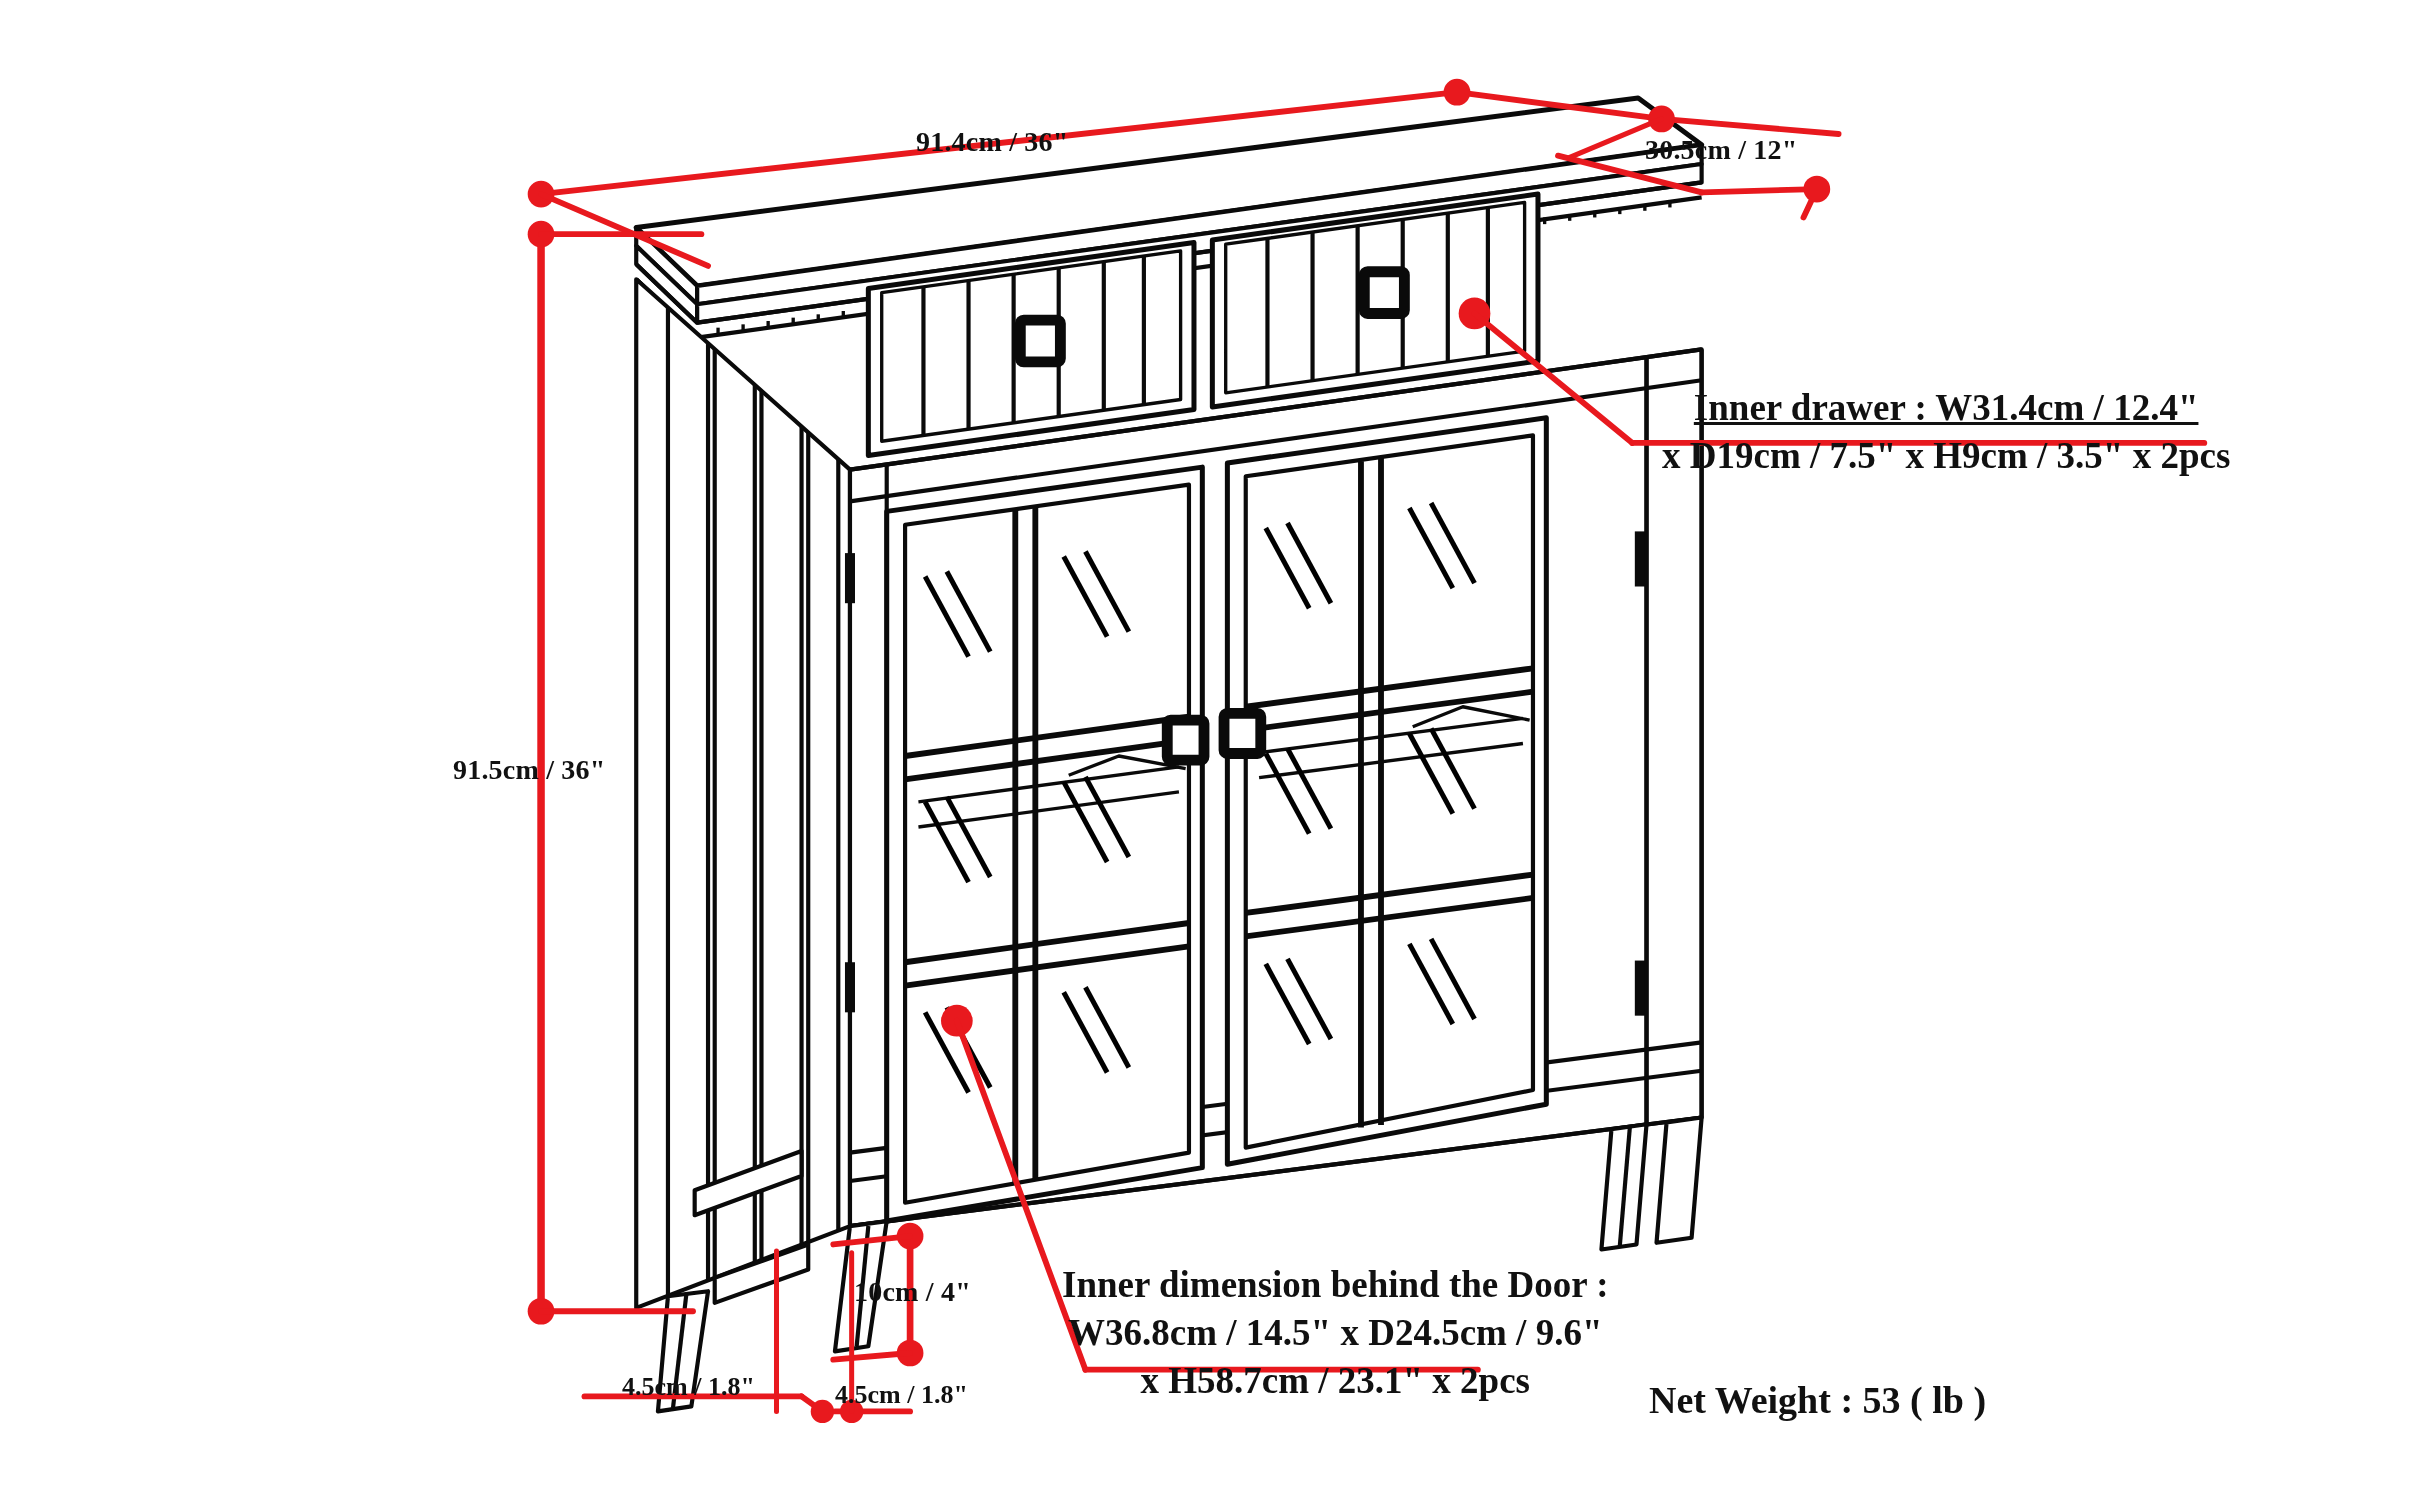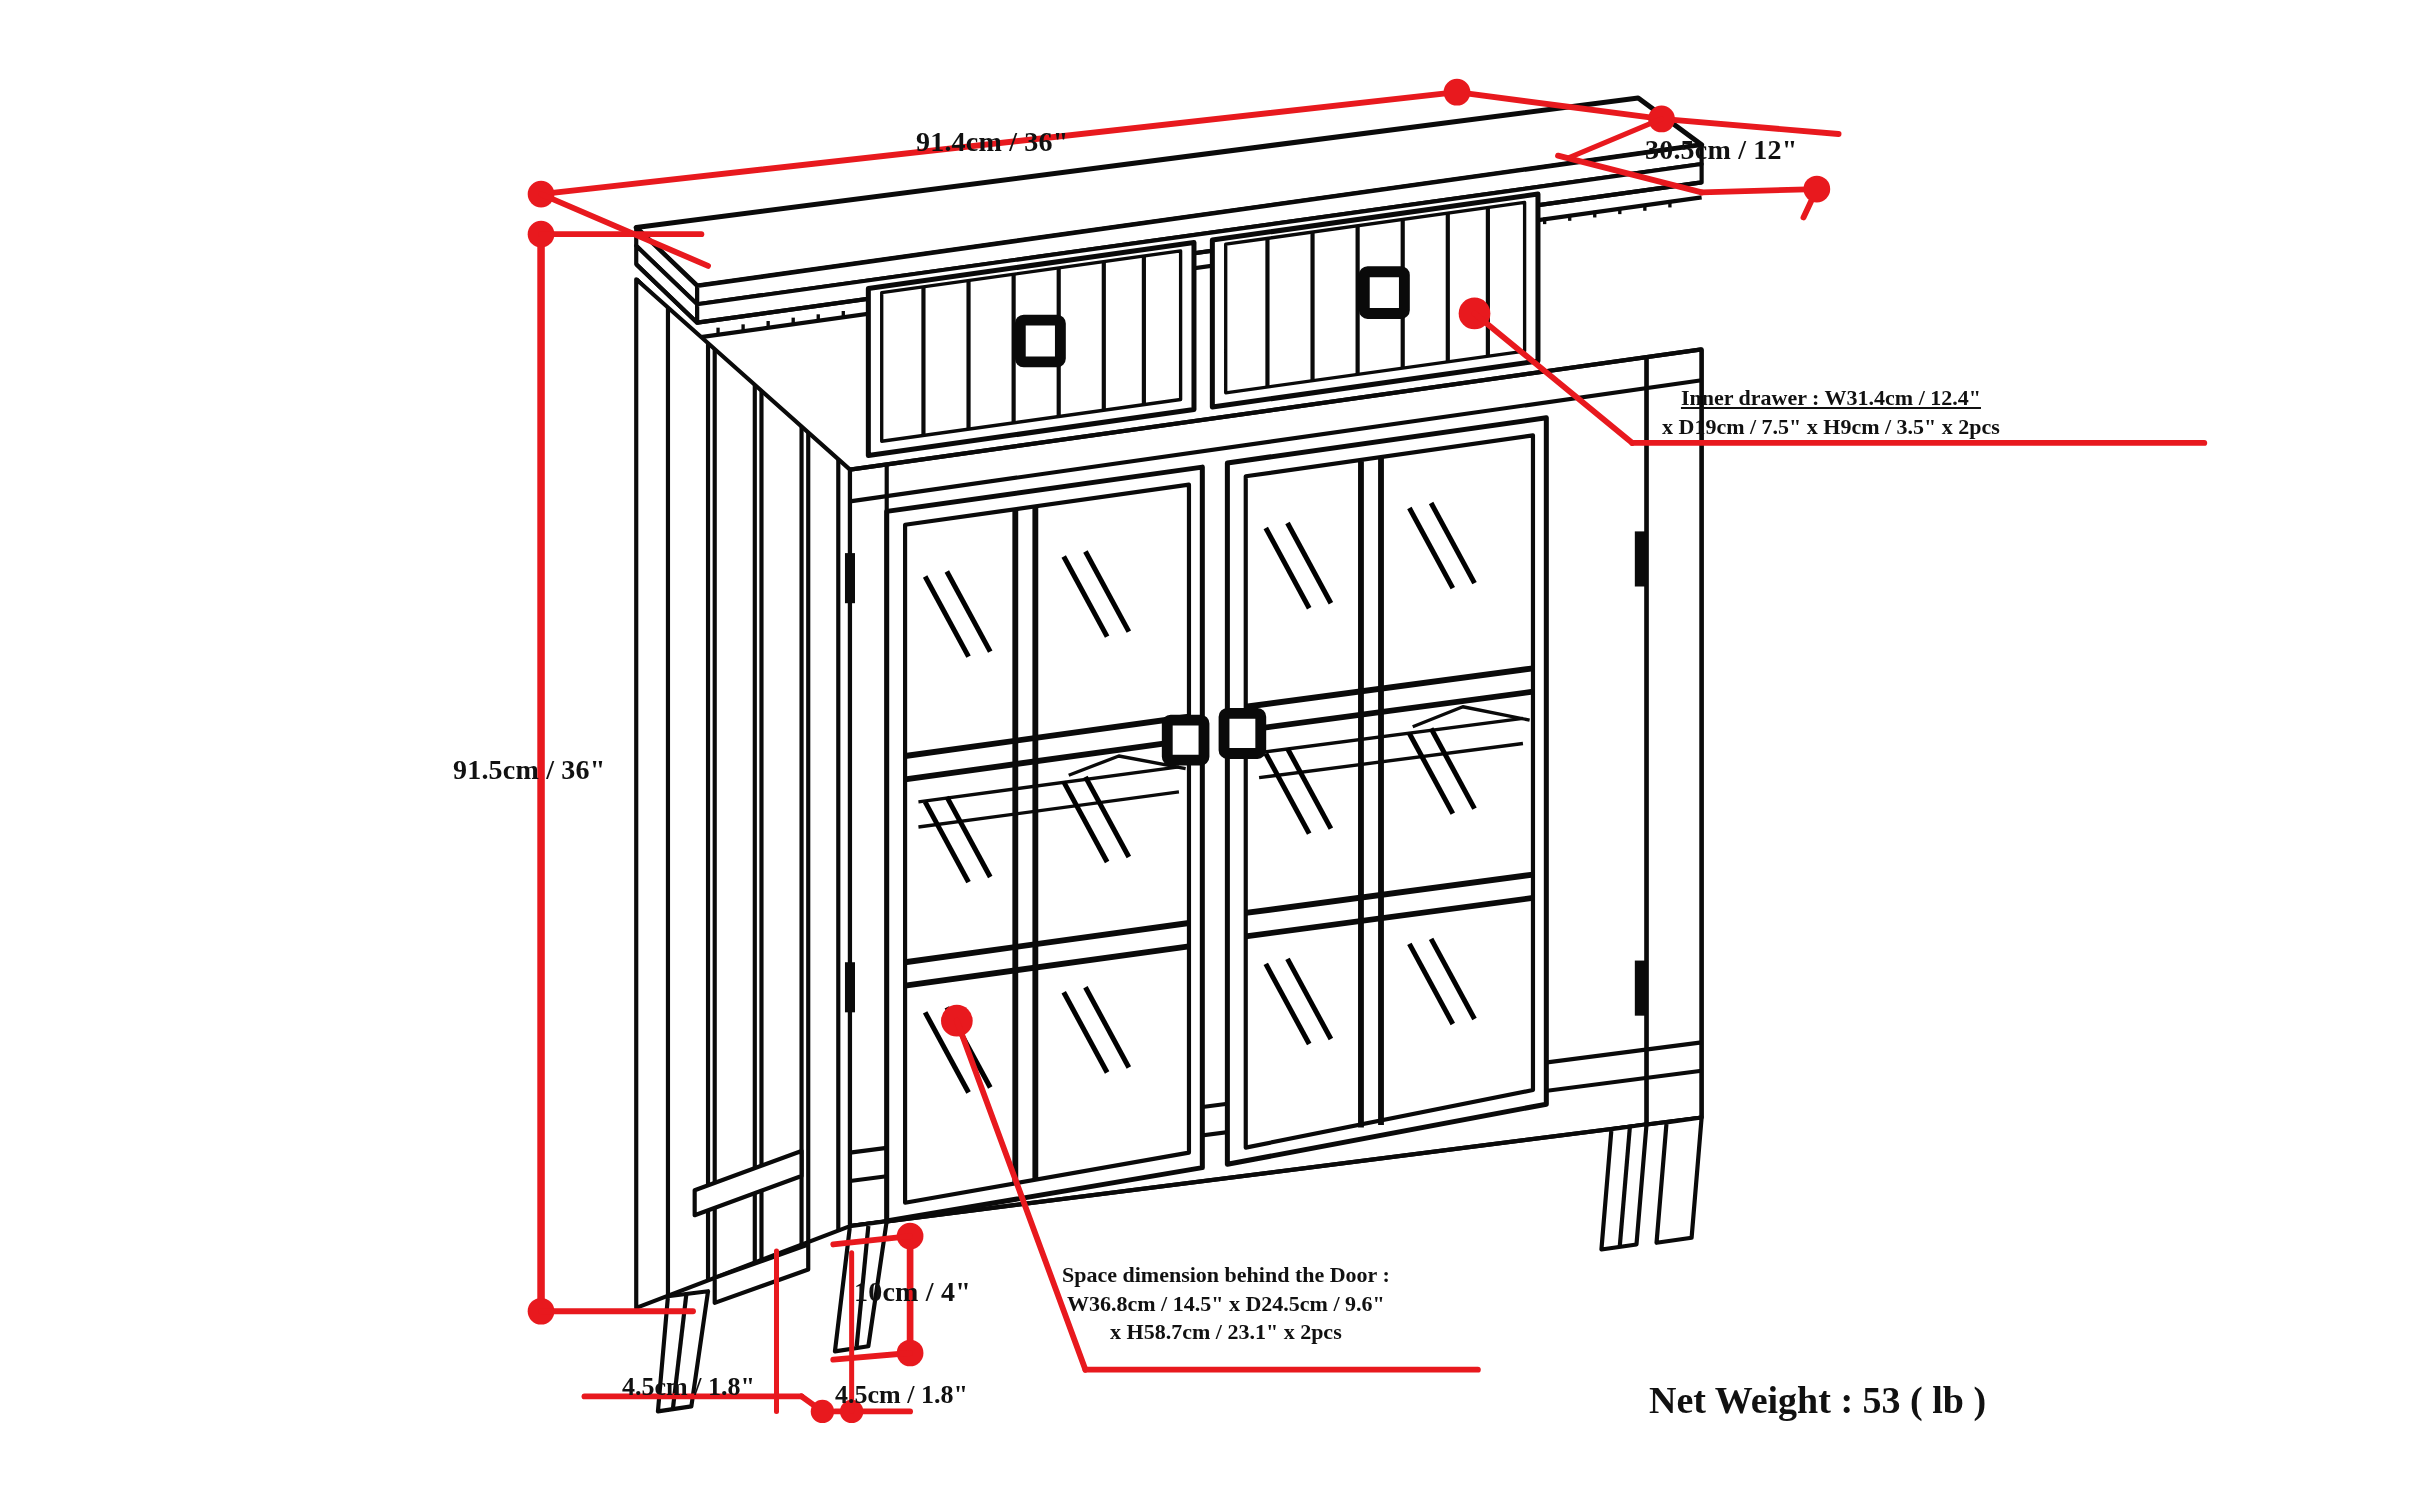--- a/index.html
+++ b/index.html
@@ -4,21 +4,21 @@
 <style>
   html,body{margin:0;padding:0;background:#ffffff;}
   body{width:2413px;height:1512px;overflow:hidden;
        font-family:"Liberation Serif","DejaVu Serif",serif;}
   #stage{position:relative;width:2413px;height:1512px;background:#fff;}
   #stage svg{position:absolute;left:0;top:0;}
   .lbl{position:absolute;font-family:"Liberation Serif","DejaVu Serif",serif;
        font-weight:bold;color:#111111;white-space:nowrap;line-height:1.30;}
   .lbl-dim{font-size:28px;letter-spacing:0.2px;}
   .lbl-small{font-size:26px;}
-  .callout{font-size:22px;text-align:center;}
+  .callout{font-size:37px;text-align:center;}
   .callout .hdr{text-decoration:underline;}
   .callout-left{text-align:center;}
   .weight{font-size:38px;}
 </style>
 </head>
 <body>
 
 <div id="stage">
 
 <svg width="2413" height="1512" viewBox="0 0 2890 1810">
@@ -301,21 +301,21 @@
 <div class="lbl lbl-small" style="left:622px; top:1370px;">4.5cm / 1.8"</div>
 
 <div class="lbl lbl-small" style="left:835px; top:1378px;">4.5cm / 1.8"</div>
 
 <div class="lbl callout" style="left:1662px; top:384px;">
   <div class="hdr">Inner drawer : W31.4cm / 12.4"</div>
   <div>x D19cm / 7.5" x H9cm / 3.5" x 2pcs</div>
 </div>
 
 <div class="lbl callout callout-left" style="left:1062px; top:1261px;">
-  <div>Space dimension behind the Door :</div>
+  <div>Inner dimension behind the Door :</div>
   <div>W36.8cm / 14.5" x D24.5cm / 9.6"</div>
   <div>x H58.7cm / 23.1" x 2pcs</div>
 </div>
 
 <div class="lbl weight" style="left:1649px; top:1376px;">Net Weight : 53 ( lb )</div>
 
 </div>
 
 
 </body></html>

